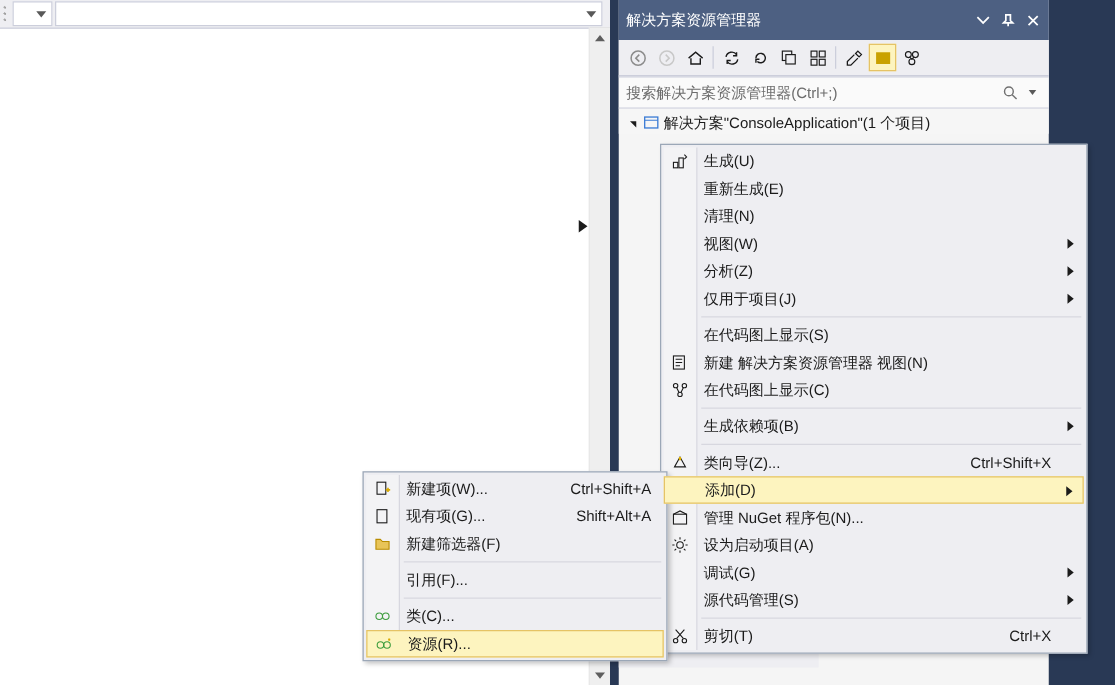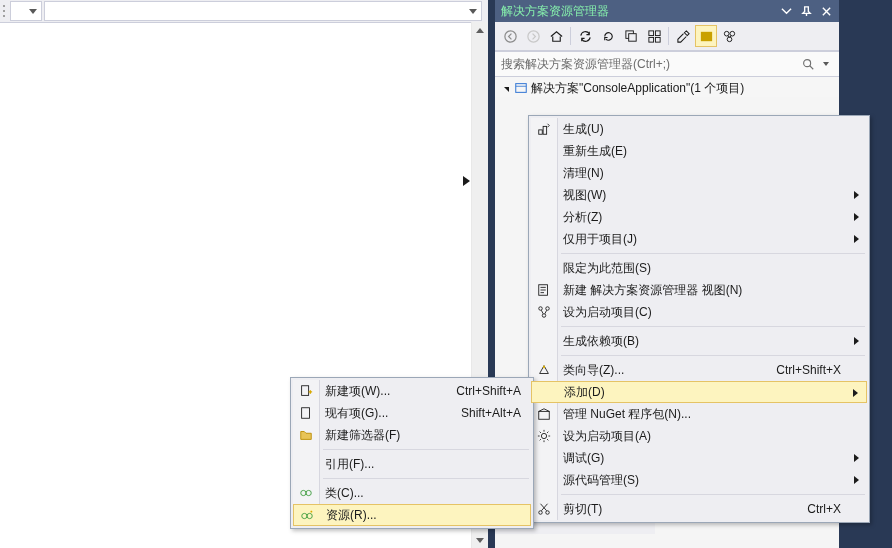--- a/index.html
+++ b/index.html
@@ -77,23 +77,23 @@
 .left-blue-glyph svg{width:14px;height:14px;}
 
 
 .solexp {
   position: absolute;
   left: 495px; top: 0;
   width: 344px; height: 548px;
   background: #f5f5f5;
 }
 .solexp-title {
-  height: 22px;
+  height: 32px;
   background: #4d6082;
-  color: #86efac;
+  color: #ffffff;
   display:flex;align-items:center;
   padding-left:6px;
   font-size:12px;
 }
 .solexp-title .title-txt{flex:1;white-space:nowrap;}
 .solexp-title .title-btns{display:flex;gap:2px;padding-right:4px;}
 .title-btn{width:18px;height:18px;display:flex;align-items:center;justify-content:center;color:#fff;}
 .title-btn svg{width:11px;height:11px;stroke:#fff;fill:none;stroke-width:1.5;}
 
 .solexp-tools {
@@ -331,41 +331,41 @@
       <span class="arrow"></span>
   </div>
   <div class="menu-item">
     <span class="lbl">仅用于项目(J)</span>
       <span class="arrow"></span>
   </div>
 
   <div class="menu-sep"></div>
 
   <div class="menu-item">
-    <span class="lbl">限定为此范围(S)</span>
+    <span class="lbl">在代码图上显示(S)</span>
   </div>
   <div class="menu-item">
     <span class="ico">
         <svg viewBox="0 0 16 16">
           <rect x="2" y="2" width="10" height="12" fill="none" stroke="#1b1b1b"></rect>
           <path d="M4 5h6M4 8h6M4 11h4" stroke="#1b1b1b"></path>
         </svg>
       </span>
     <span class="lbl">新建 解决方案资源管理器 视图(N)</span>
   </div>
   <div class="menu-item">
     <span class="ico">
         <svg viewBox="0 0 16 16">
           <circle cx="4" cy="4" r="2" fill="none" stroke="#1b1b1b"></circle>
           <circle cx="12" cy="4" r="2" fill="none" stroke="#1b1b1b"></circle>
           <circle cx="8" cy="12" r="2" fill="none" stroke="#1b1b1b"></circle>
           <path d="M5 6l2 4M11 6l-2 4" stroke="#1b1b1b"></path>
         </svg>
       </span>
-    <span class="lbl">设为启动项目(C)</span>
+    <span class="lbl">在代码图上显示(C)</span>
   </div>
 
   <div class="menu-sep"></div>
 
   <div class="menu-item">
     <span class="lbl">生成依赖项(B)</span>
       <span class="arrow"></span>
   </div>
 
   <div class="menu-sep"></div>

